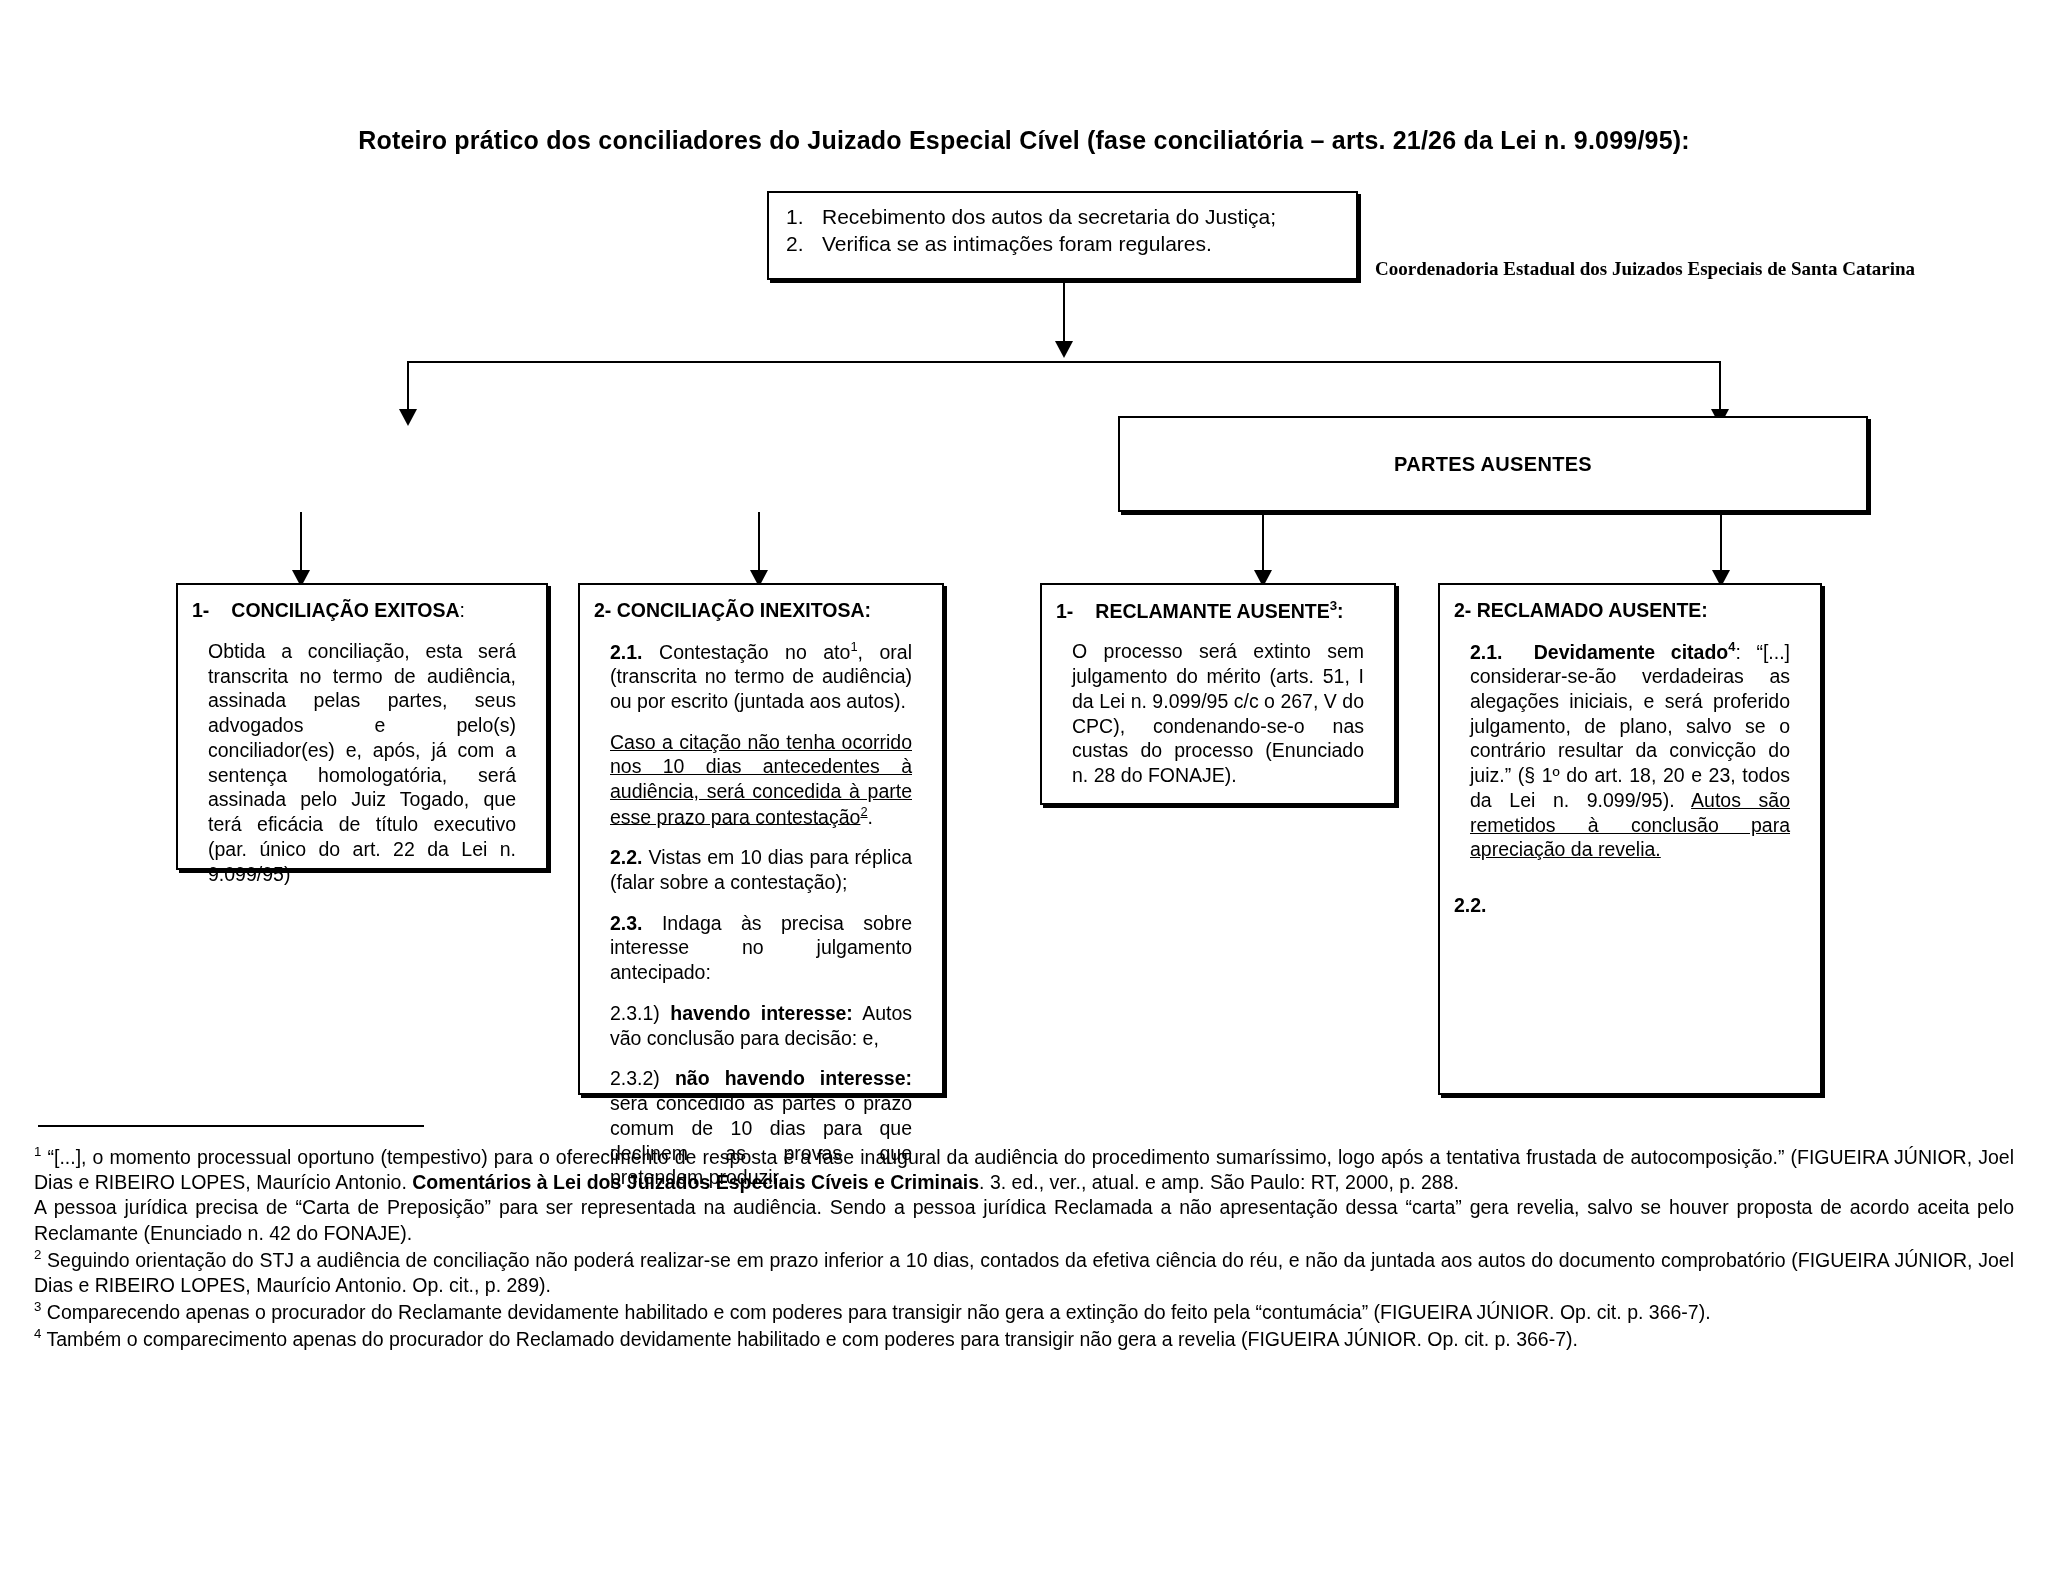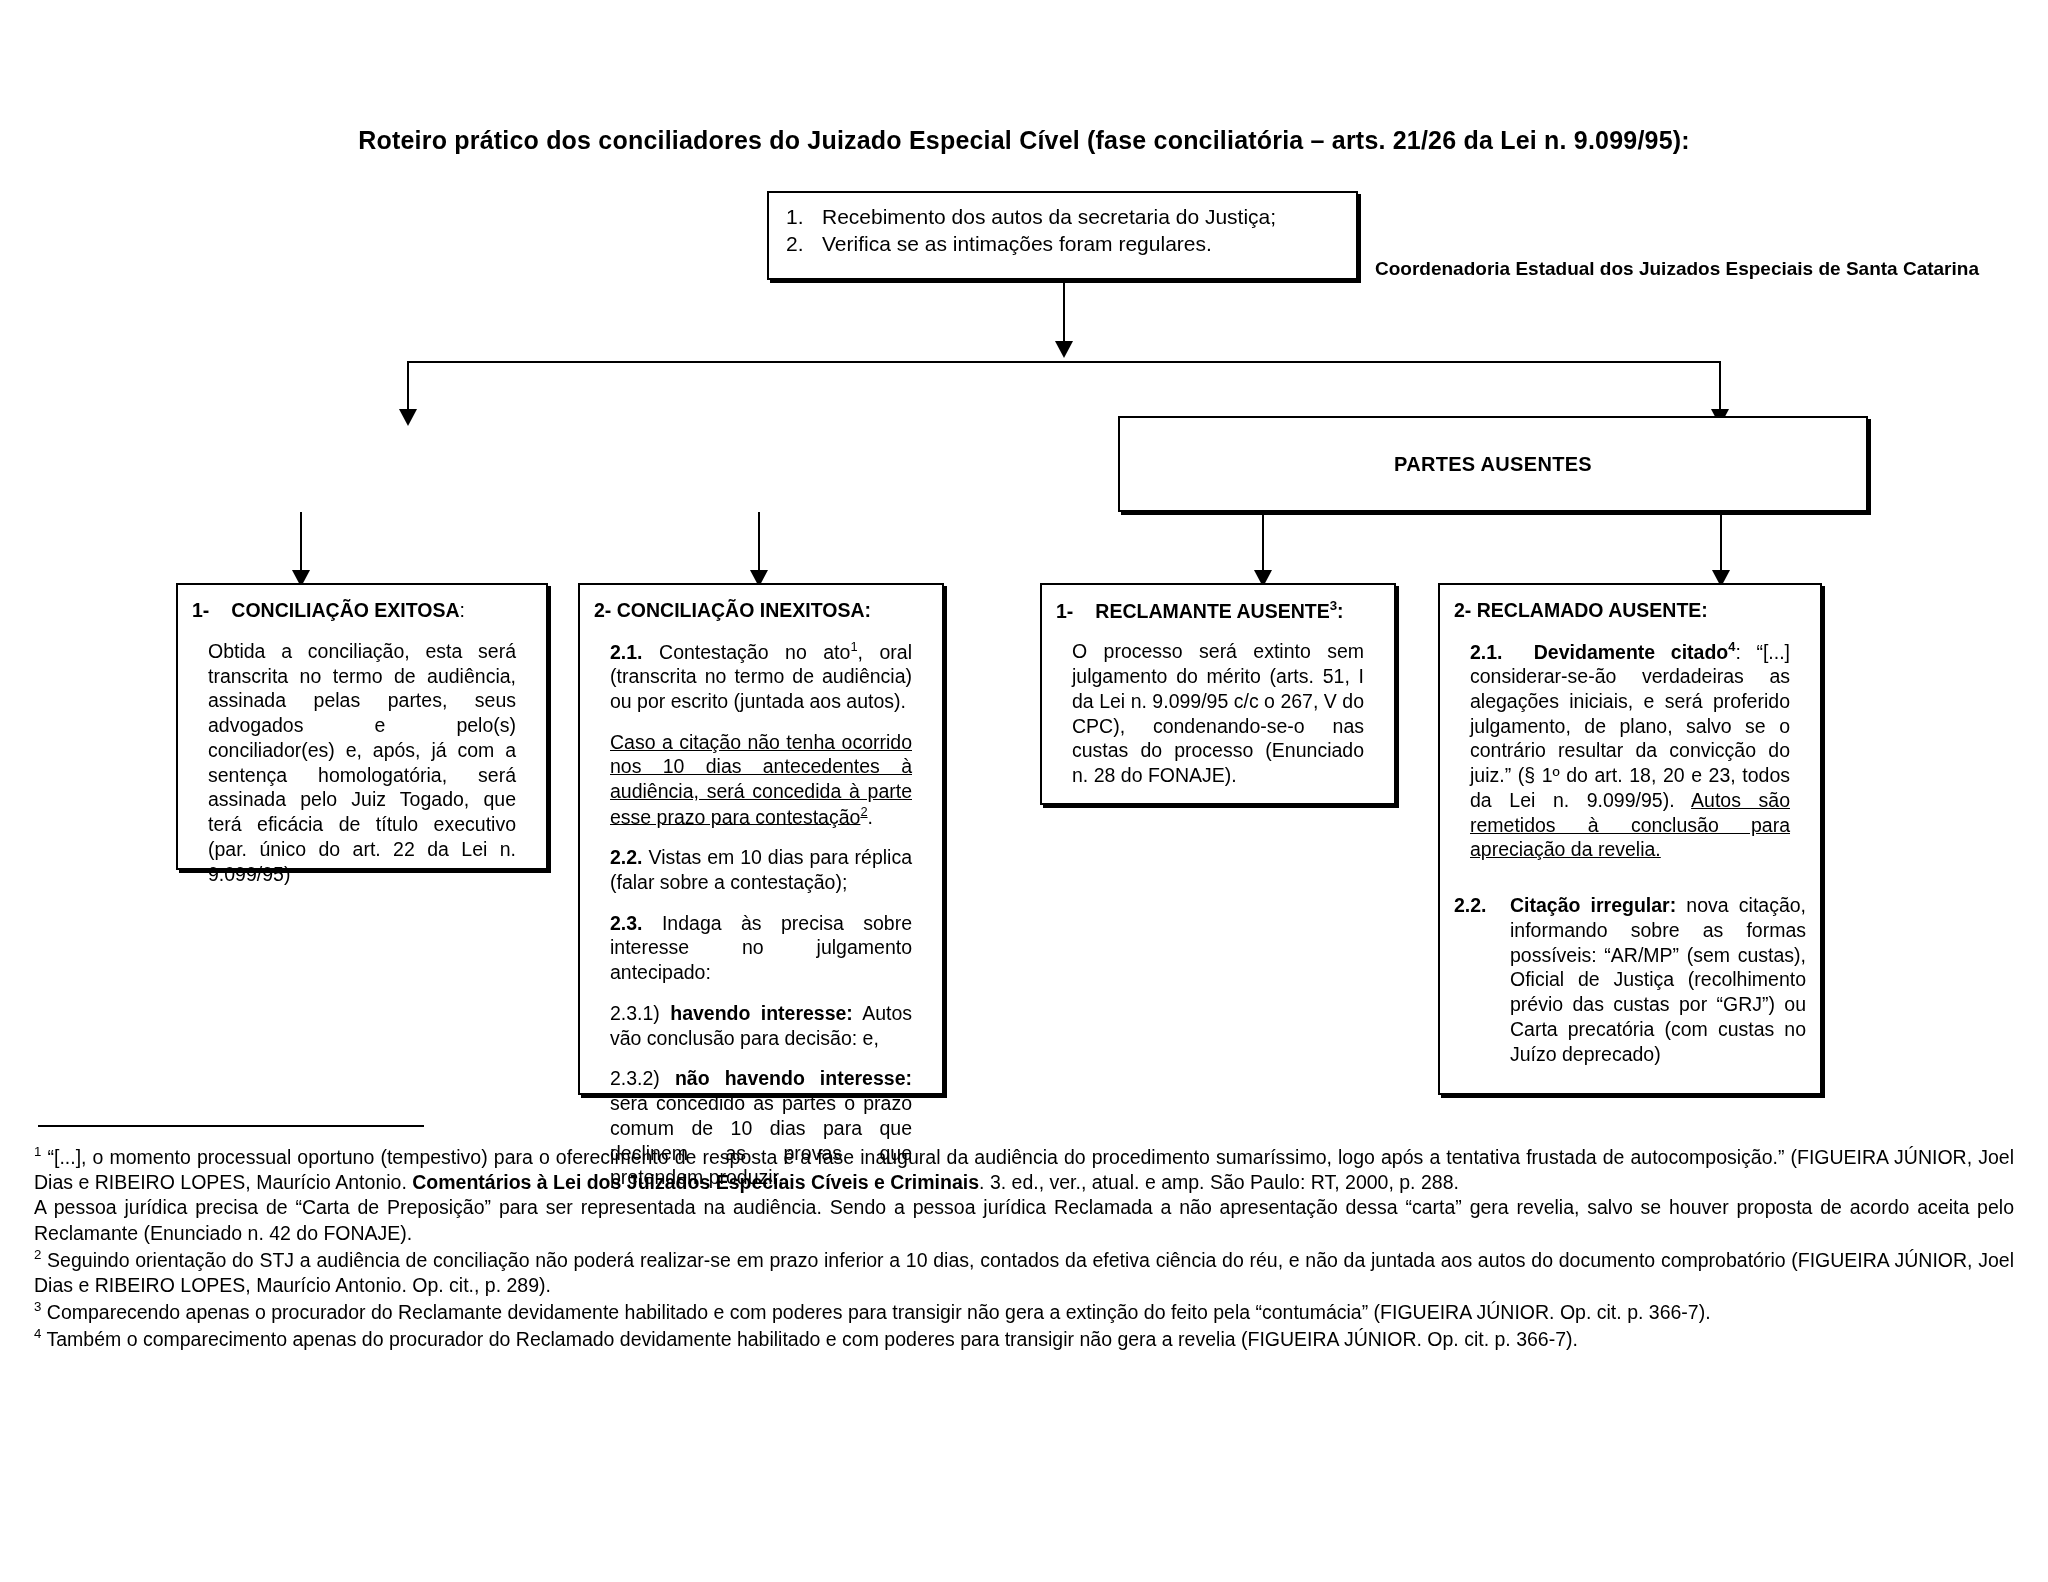--- a/index.html
+++ b/index.html
@@ -67,20 +67,21 @@
   .top-list .txt.lastline { text-align-last: left; }
 
   
   .coordenadoria {
     position: absolute;
     left: 1375px;
     top: 258px;
     font-size: 19px;
     font-weight: bold;
     white-space: nowrap;
+    font-family: Liberation Serif, serif;
   }
 
   
   .vline {
     position: absolute;
     width: 2px;
     background: #000;
   }
   .hline {
     position: absolute;
@@ -276,21 +277,20 @@
 
   <div class="leaf-box" style="left:1438px; top:583px; width:384px; height:512px;">
     <div class="leaf-head">2- RECLAMADO AUSENTE:</div>
 
     <p class="just"><span class="b">2.1.</span>&nbsp; <span class="b">Devidamente citado</span><sup class="fn b">4</sup><span>: “[...]</span><span> considerar-se-ão verdadeiras as alegações iniciais, e será proferido julgamento, de plano, salvo se o contrário resultar da convicção do juiz.” (§ 1º do art. 18, 20 e 23, todos da Lei n. 9.099/95). </span><span class="u">Autos são remetidos à conclusão para apreciação da revelia.</span></p>
 
     <div class="para-gap"></div>
 
     <div class="hang">
       <span class="hnum">2.2.</span>
-      <span class="hbody"><span class="b">Citação irregular:</span> <span>nova citação, informando sobre as formas possíveis: “AR/MP” (sem custas), Oficial de Justiça (recolhimento prévio das custas por “GRJ”) ou Carta precatória (com custas no Juízo deprecado)</span></span>
     </div>
   </div>
 
   <div class="fn-rule"></div>
 
   <div class="fn-area">
     <div id="fn-list">
         <p class="fn-item"><sup>1</sup> <span>“[...], o momento processual oportuno (tempestivo) para o oferecimento de resposta é a fase inaugural da audiência do procedimento sumaríssimo, logo após a tentativa frustada de autocomposição.” (FIGUEIRA JÚNIOR, Joel Dias e RIBEIRO LOPES, Maurício Antonio. </span><span style="font-weight: bold;">Comentários à Lei dos Juizados Especiais Cíveis e Criminais</span><span>. 3. ed., ver., atual. e amp. São Paulo: RT, 2000, p. 288.</span></p>
         <p class="fn-item bolded"><span style="font-weight: normal;"> A pessoa jurídica precisa de “Carta de Preposição” para ser representada na audiência. Sendo a pessoa jurídica Reclamada a não apresentação dessa “carta” gera revelia, salvo se houver proposta de acordo aceita pelo Reclamante (Enunciado n. 42 do FONAJE).</span></p>
         <p class="fn-item"><sup>2</sup> <span>Seguindo orientação do STJ a audiência de conciliação não poderá realizar-se em prazo inferior a 10 dias, contados da efetiva ciência do réu, e não da juntada aos autos do documento comprobatório (FIGUEIRA JÚNIOR, Joel Dias e RIBEIRO LOPES, Maurício Antonio. Op. cit., p. 289).</span></p>

